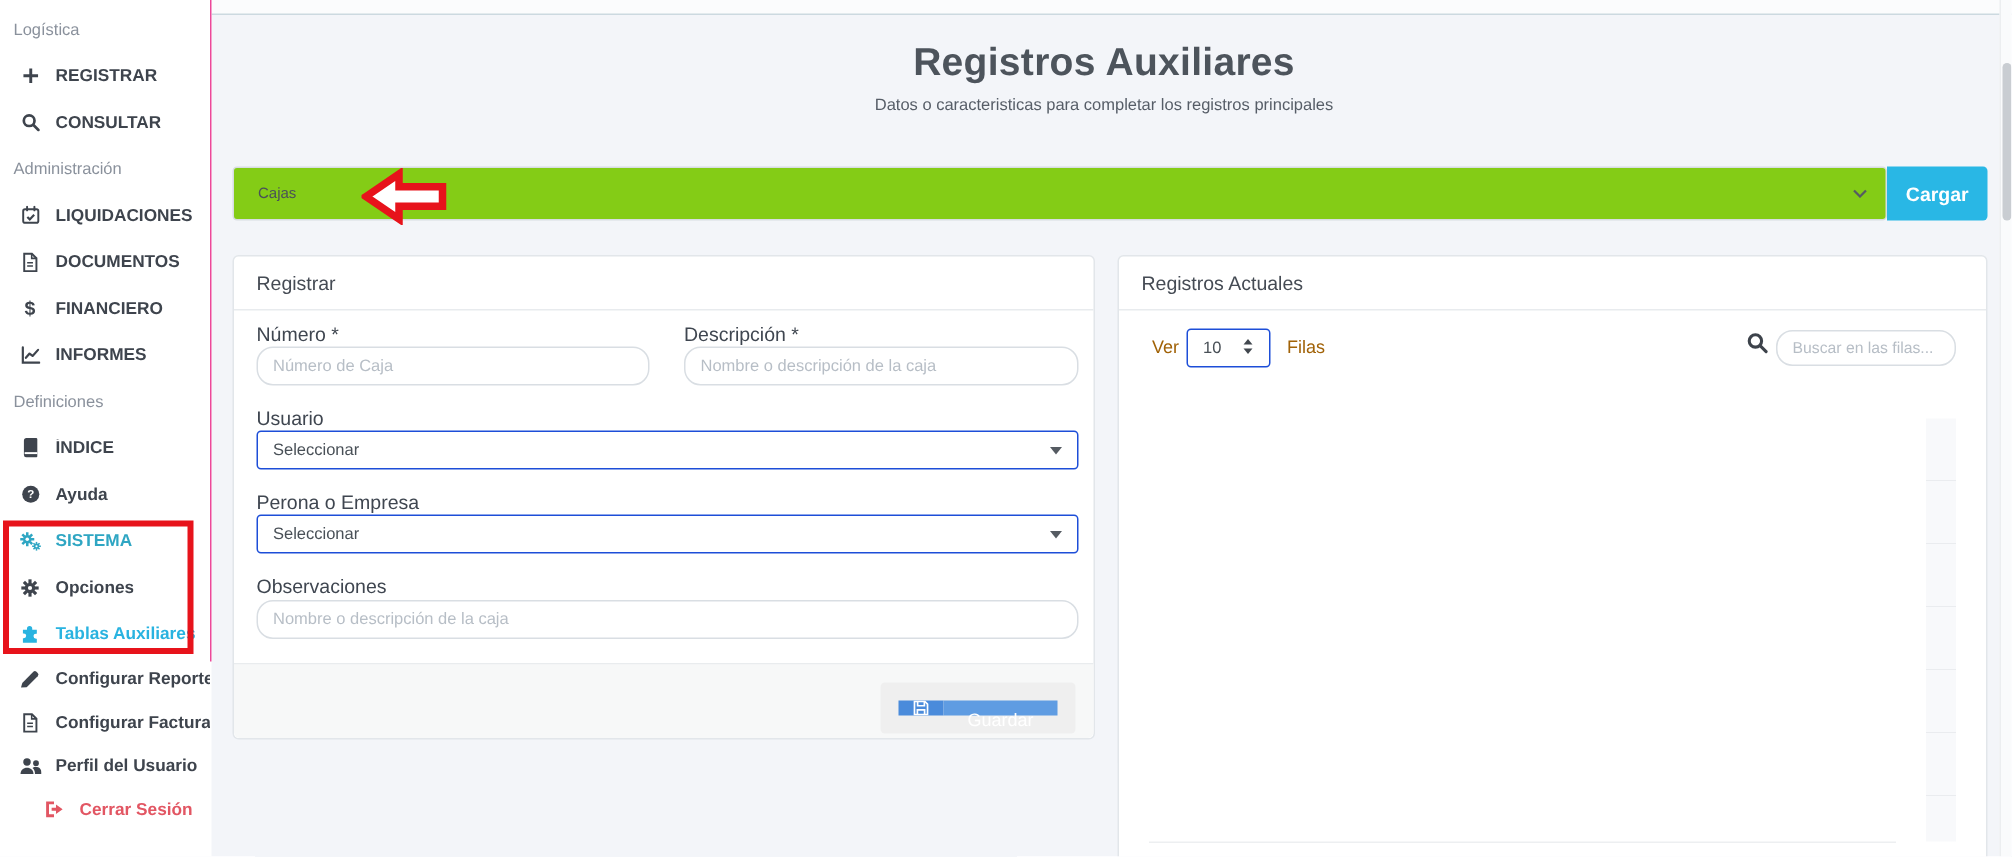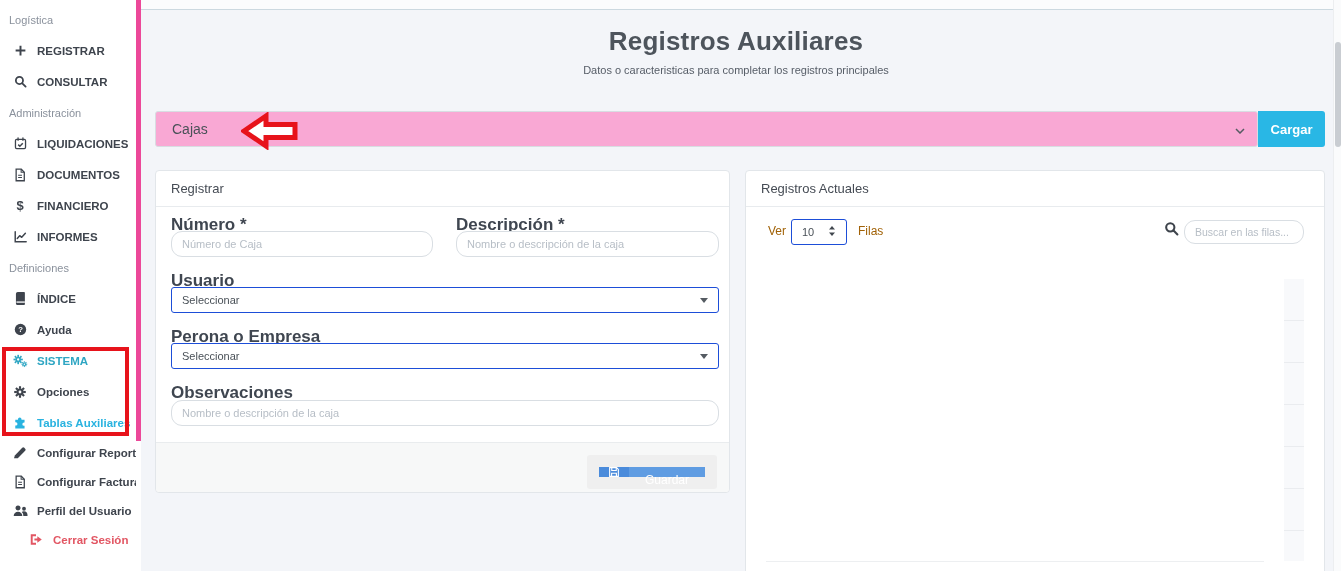--- a/index.html
+++ b/index.html
@@ -2,53 +2,53 @@
 <html><head>
 <meta charset="utf-8">
 <style>
   * { margin:0; padding:0; box-sizing:border-box; }
   html,body { background:#fff; }
   body { font-family:"Liberation Sans","DejaVu Sans",sans-serif; }
   #page { position:relative; width:1341px; height:571px; overflow:hidden; background:#fff; }
 
   
   #sidebar { position:absolute; left:0; top:0; width:141px; height:441px; background:#fff;
-             border-right:5px solid #ec4899; padding-top:4px; z-index:2; }
+             border-right:1px solid #ec4899; padding-top:4px; z-index:2; }
   .sb-row { height:31px; display:flex; align-items:center; gap:9px; padding-left:12px; white-space:nowrap; }
   .sb-row.tight { height:29px; }
   .sb-section { font-size:11px; color:#8a919c; padding-left:9px; }
   .sb-item { font-size:11.5px; font-weight:600; color:#3e444d; cursor:pointer; }
   .sb-ico { width:16px; min-width:16px; display:flex; justify-content:center; align-items:center; color:inherit; }
   .sb-lbl { overflow:hidden; }
   .dollar-glyph { font-size:13px; font-weight:700; line-height:1; }
 
   
   #main { position:absolute; left:141px; top:0; width:1200px; height:571px; background:#f3f5f9; }
   #topstrip { position:absolute; left:0; top:0; right:0; height:10px; background:#fbfcfd; border-bottom:1px solid #ccd9e0; }
   #page-title { position:absolute; top:26px; left:0; width:1190px; text-align:center;
                 font-size:26px; font-weight:700; color:#4d545c; letter-spacing:.2px; }
   #page-subtitle { position:absolute; top:64px; left:0; width:1190px; text-align:center;
                    font-size:11px; color:#565d67; }
 
   
-  #aux-select { position:absolute; left:14px; top:111px; width:1103px; height:36px; background:#f9a8d4;
+  #aux-select { position:absolute; left:14px; top:111px; width:1103px; height:36px; background:#84cc16;
                 border:1px solid #d8dde2; border-radius:3px; display:flex; align-items:center;
-                justify-content:space-between; padding:0 12px 0 16px; font-size:14px; color:#4a5158; cursor:pointer; }
+                justify-content:space-between; padding:0 12px 0 16px; font-size:10px; color:#4a5158; cursor:pointer; }
   #btn-cargar { position:absolute; left:1117px; top:111px; width:67px; height:36px; background:#29b7e5;
                 border:none; border-radius:0 3px 3px 0; color:#fff; font-size:13px; font-weight:700; cursor:pointer;
                 font-family:inherit; }
 
   
   .card { position:absolute; background:#fff; border:1px solid #e2e6ea; border-radius:4px; }
   #card-form { left:14px; top:170px; width:575px; height:323px; }
   #card-records { left:604px; top:170px; width:580px; height:420px; }
   .card-header { height:36px; line-height:36px; padding-left:15px; font-size:13px; color:#454b54;
                  border-bottom:1px solid #e8ebee; }
 
-  .flabel { position:absolute; font-size:17px; font-weight:700; color:#3f4650; }
+  .flabel { position:absolute; font-size:13px; font-weight:400; color:#3f4650; }
   .finput { position:absolute; height:26px; border:1px solid #d9dee3; border-radius:11px; padding:0 10px;
             font-size:11px; color:#495057; font-family:inherit; background:#fff; }
   .finput::placeholder { color:#b7bec6; }
   .fselect { position:absolute; height:26px; border:1px solid #1d4ed8; border-radius:3px; background:#fff;
              display:flex; align-items:center; justify-content:space-between; padding:0 10px;
              font-size:11px; color:#495057; cursor:pointer; }
   .caret-down { width:0; height:0; border-left:4px solid transparent; border-right:4px solid transparent;
                 border-top:5px solid #555b62; }
 
   #form-footer { position:absolute; left:0; right:0; bottom:0; height:50px; background:#f7f8f8;

